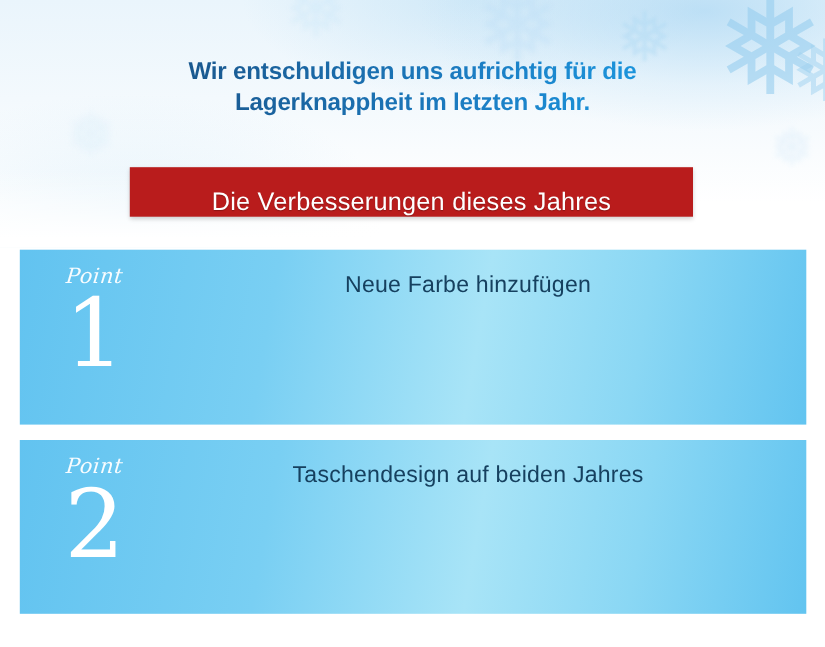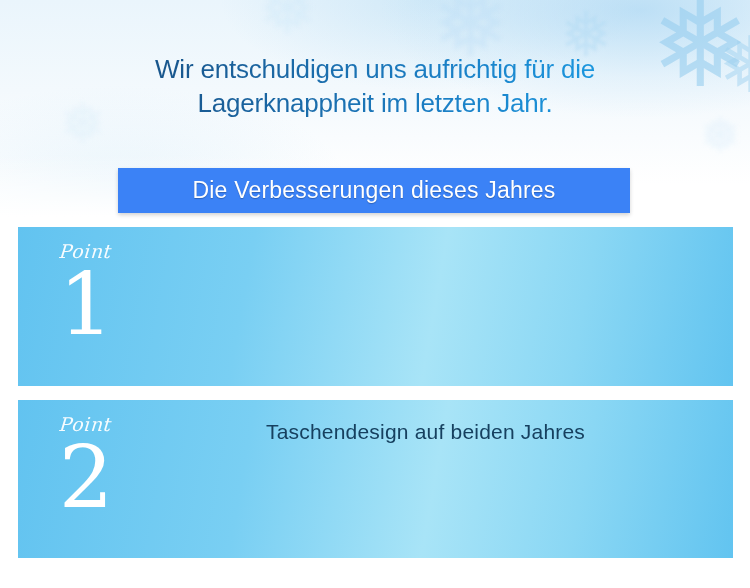--- a/index.html
+++ b/index.html
@@ -58,46 +58,45 @@
   .flake.f6 { left: 60px;  top: 96px;  font-size: 54px;  color: rgba(200,230,247,0.28); filter: blur(2.8px); }
   .flake.f7 { left: 700px; top: 112px; font-size: 48px;  color: rgba(190,226,246,0.26); filter: blur(2.4px); }
 
   
   .headline {
     position: absolute;
     left: 0;
     top: 36px;
     width: 750px;
     text-align: center;
-    font-size: 26px;
-    font-weight: normal;
+    font-size: 22px;
+    font-weight: bold;
     line-height: 1.28;
     letter-spacing: -0.2px;
     background-image: linear-gradient(95deg, #13416f 0%, #1a5d96 28%, #1b7ec4 58%, #1b9ae2 82%, #26a9ec 100%);
     -webkit-background-clip: text;
     background-clip: text;
     color: transparent;
     -webkit-text-fill-color: transparent;
     text-shadow: none;
     white-space: pre-line;
   }
 
   
   .banner {
     position: absolute;
     left: 118px;
     top: 152px;
     width: 512px;
     height: 45px;
-    background: #3b82f6;
+    background: #b91c1c;
     display: flex;
-    align-items: center;
+    align-items: flex-end;
     justify-content: center;
     box-shadow: 0 2px 4px rgba(0,0,0,0.18);
-    margin-top: 16px;
   }
   .banner-text {
     color: #ffffff;
     font-size: 23px;
     letter-spacing: 0.2px;
     text-shadow: 0 1px 1px rgba(0,0,0,0.25);
   }
 
   
   .card {
@@ -170,20 +169,21 @@
 
   <div class="banner">
     <span class="banner-text">Die Verbesserungen dieses Jahres</span>
   </div>
 
   <div class="card card-1">
     <div class="point-badge">
       <span class="point-word">Point</span>
       <span class="point-num">1</span>
     </div>
+    <div class="card-heading">Neue Farbe hinzufügen</div>
 
   </div>
 
   <div class="card card-2">
     <div class="point-badge">
       <span class="point-word">Point</span>
       <span class="point-num">2</span>
     </div>
     <div class="card-heading">Taschendesign auf beiden Jahres</div>
 

